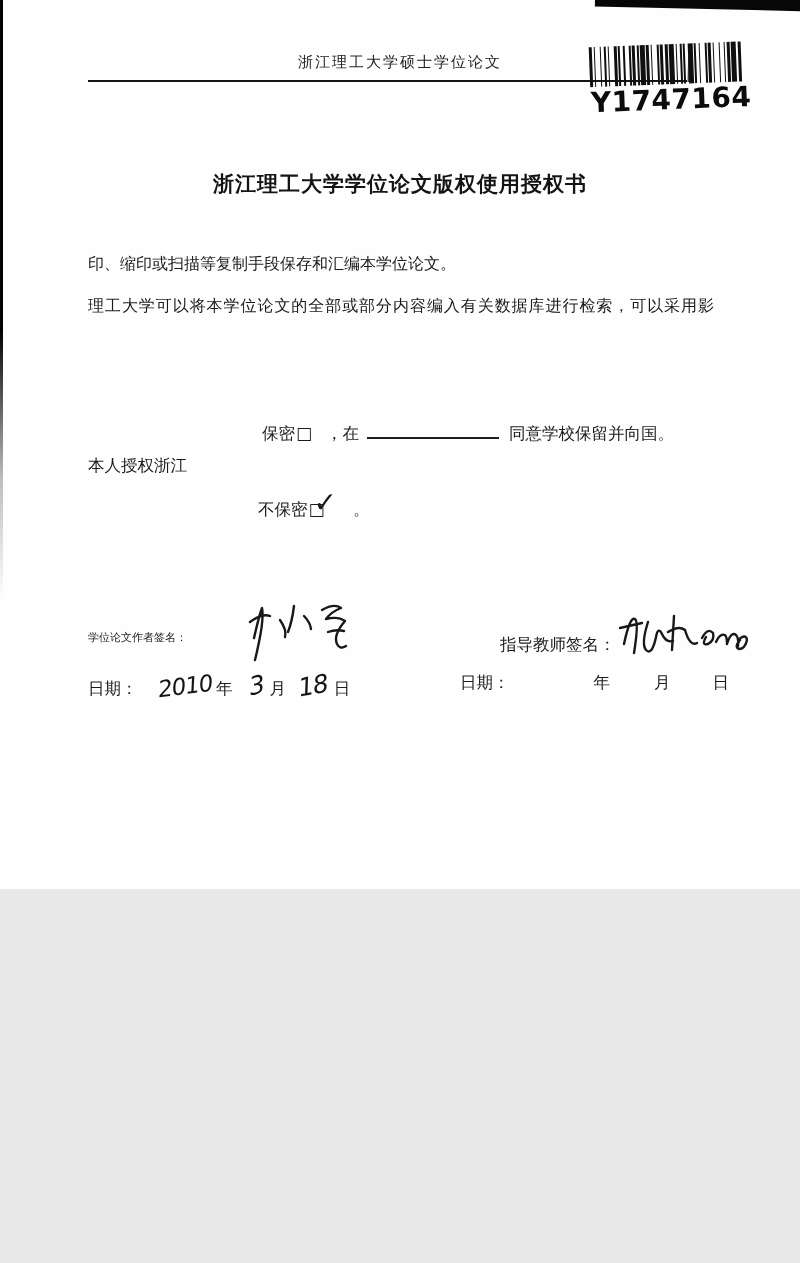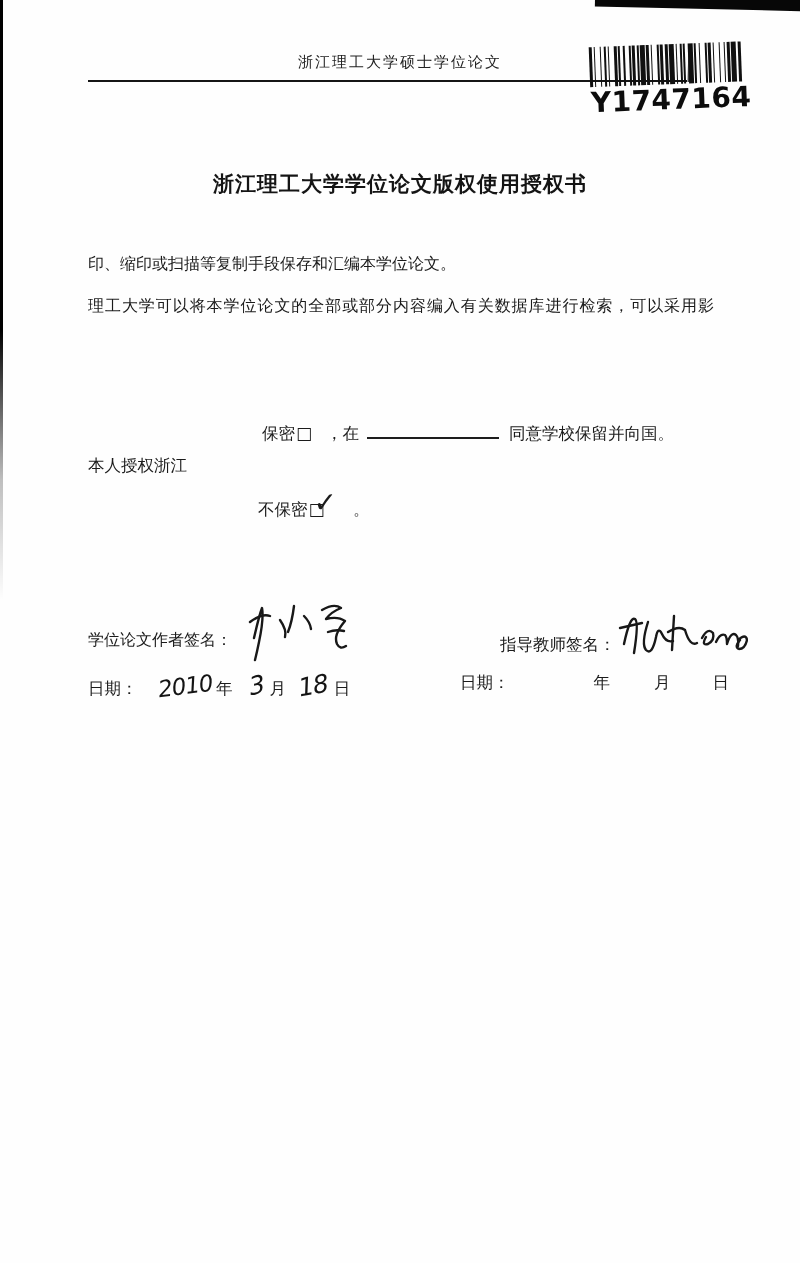--- a/index.html
+++ b/index.html
@@ -1,17 +1,17 @@
 <!DOCTYPE html>
 <html><head>
 <meta charset="utf-8">
 <style>
   html,body{margin:0;padding:0;background:#e8e8e8;}
   .page{
-    position:relative;width:800px;height:1263px;margin:0 auto;
+    position:relative;width:800px;height:889px;margin:0 auto;
     background:#fefefe;color:#1b1b1b;overflow:hidden;
     font-family:"DejaVu Sans","Liberation Sans",sans-serif;
   }
   
   .scan-edge-left{
     position:absolute;left:0;top:0;width:3px;height:600px;
     background:linear-gradient(to bottom,#000 0%,#000 55%,rgba(0,0,0,0.25) 80%,rgba(0,0,0,0) 100%);
   }
   .scan-bar-topright{
     position:absolute;left:595px;top:-7px;width:220px;height:16px;
@@ -40,21 +40,21 @@
   .pjust{text-align:justify;text-align-last:justify;}
   .pline-first{text-indent:2em;}
   .secret-line{position:absolute;left:262px;top:422px;font-size:16.5px;}
   .cbox{font-size:17px;margin-left:1px;}
   .infix{margin-left:14px;}
   .blank-line{display:inline-block;width:132px;height:15px;border-bottom:2px solid #1d1d1d;margin:0 10px 0 8px;}
   .belongs{position:absolute;left:88px;top:455px;font-size:16.5px;}
   .open-line{position:absolute;left:258px;top:489px;font-size:16.5px;}
   .checkmark{font-size:28px;margin-left:-11px;position:relative;top:-3px;font-weight:400;}
   .period{margin-left:16px;}
-  .sig-label-author{position:absolute;left:88px;top:630px;font-size:16px;}
+  .sig-label-author{position:absolute;left:88px;top:630px;font-size:11px;}
   .sig-label-advisor{position:absolute;left:500px;top:634px;font-size:16.5px;}
   .sig-svg{position:absolute;}
   .sig-author{left:240px;top:598px;}
   .sig-advisor{left:616px;top:608px;}
   .sig-svg path{fill:none;stroke:#181818;stroke-width:2.4;stroke-linecap:round;stroke-linejoin:round;}
   .date-left{position:absolute;left:88px;top:671px;font-size:16.5px;white-space:nowrap;}
   .date-right{position:absolute;left:460px;top:672px;font-size:16.5px;white-space:nowrap;}
   .hand{
     display:inline-block;font-size:23px;color:#141414;
     transform:rotate(-7deg) skewX(-10deg);letter-spacing:-1px;

